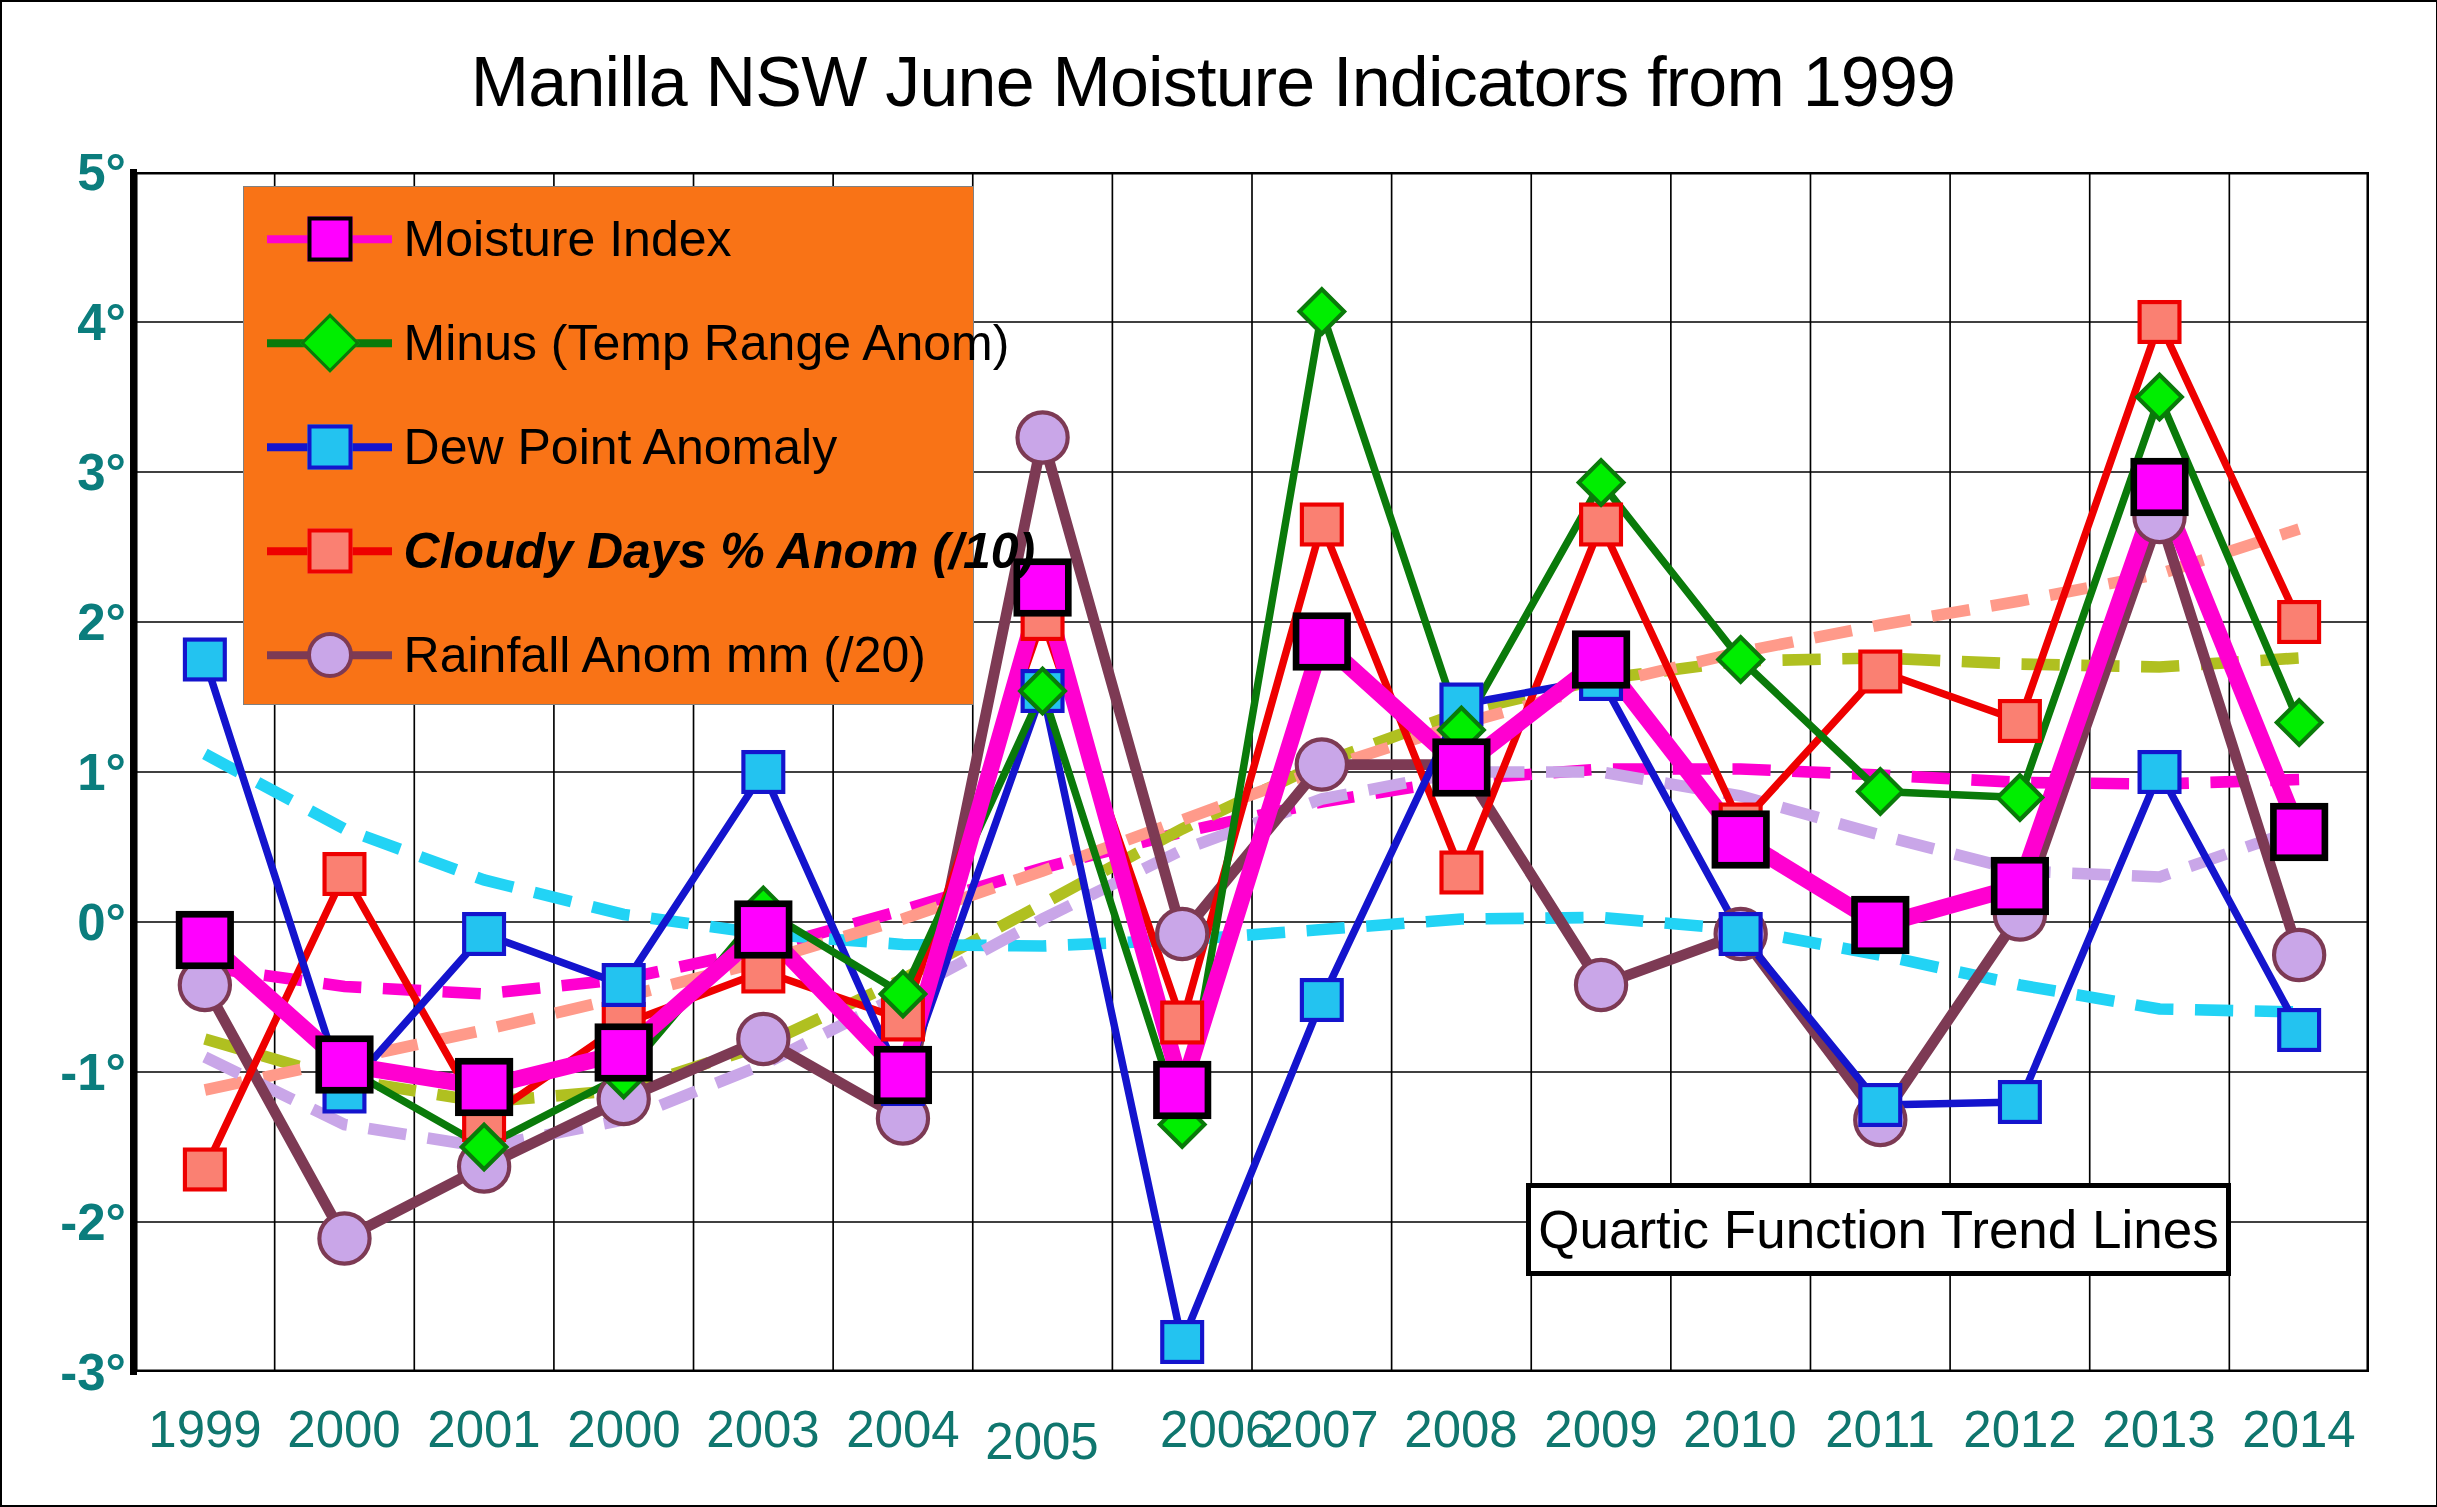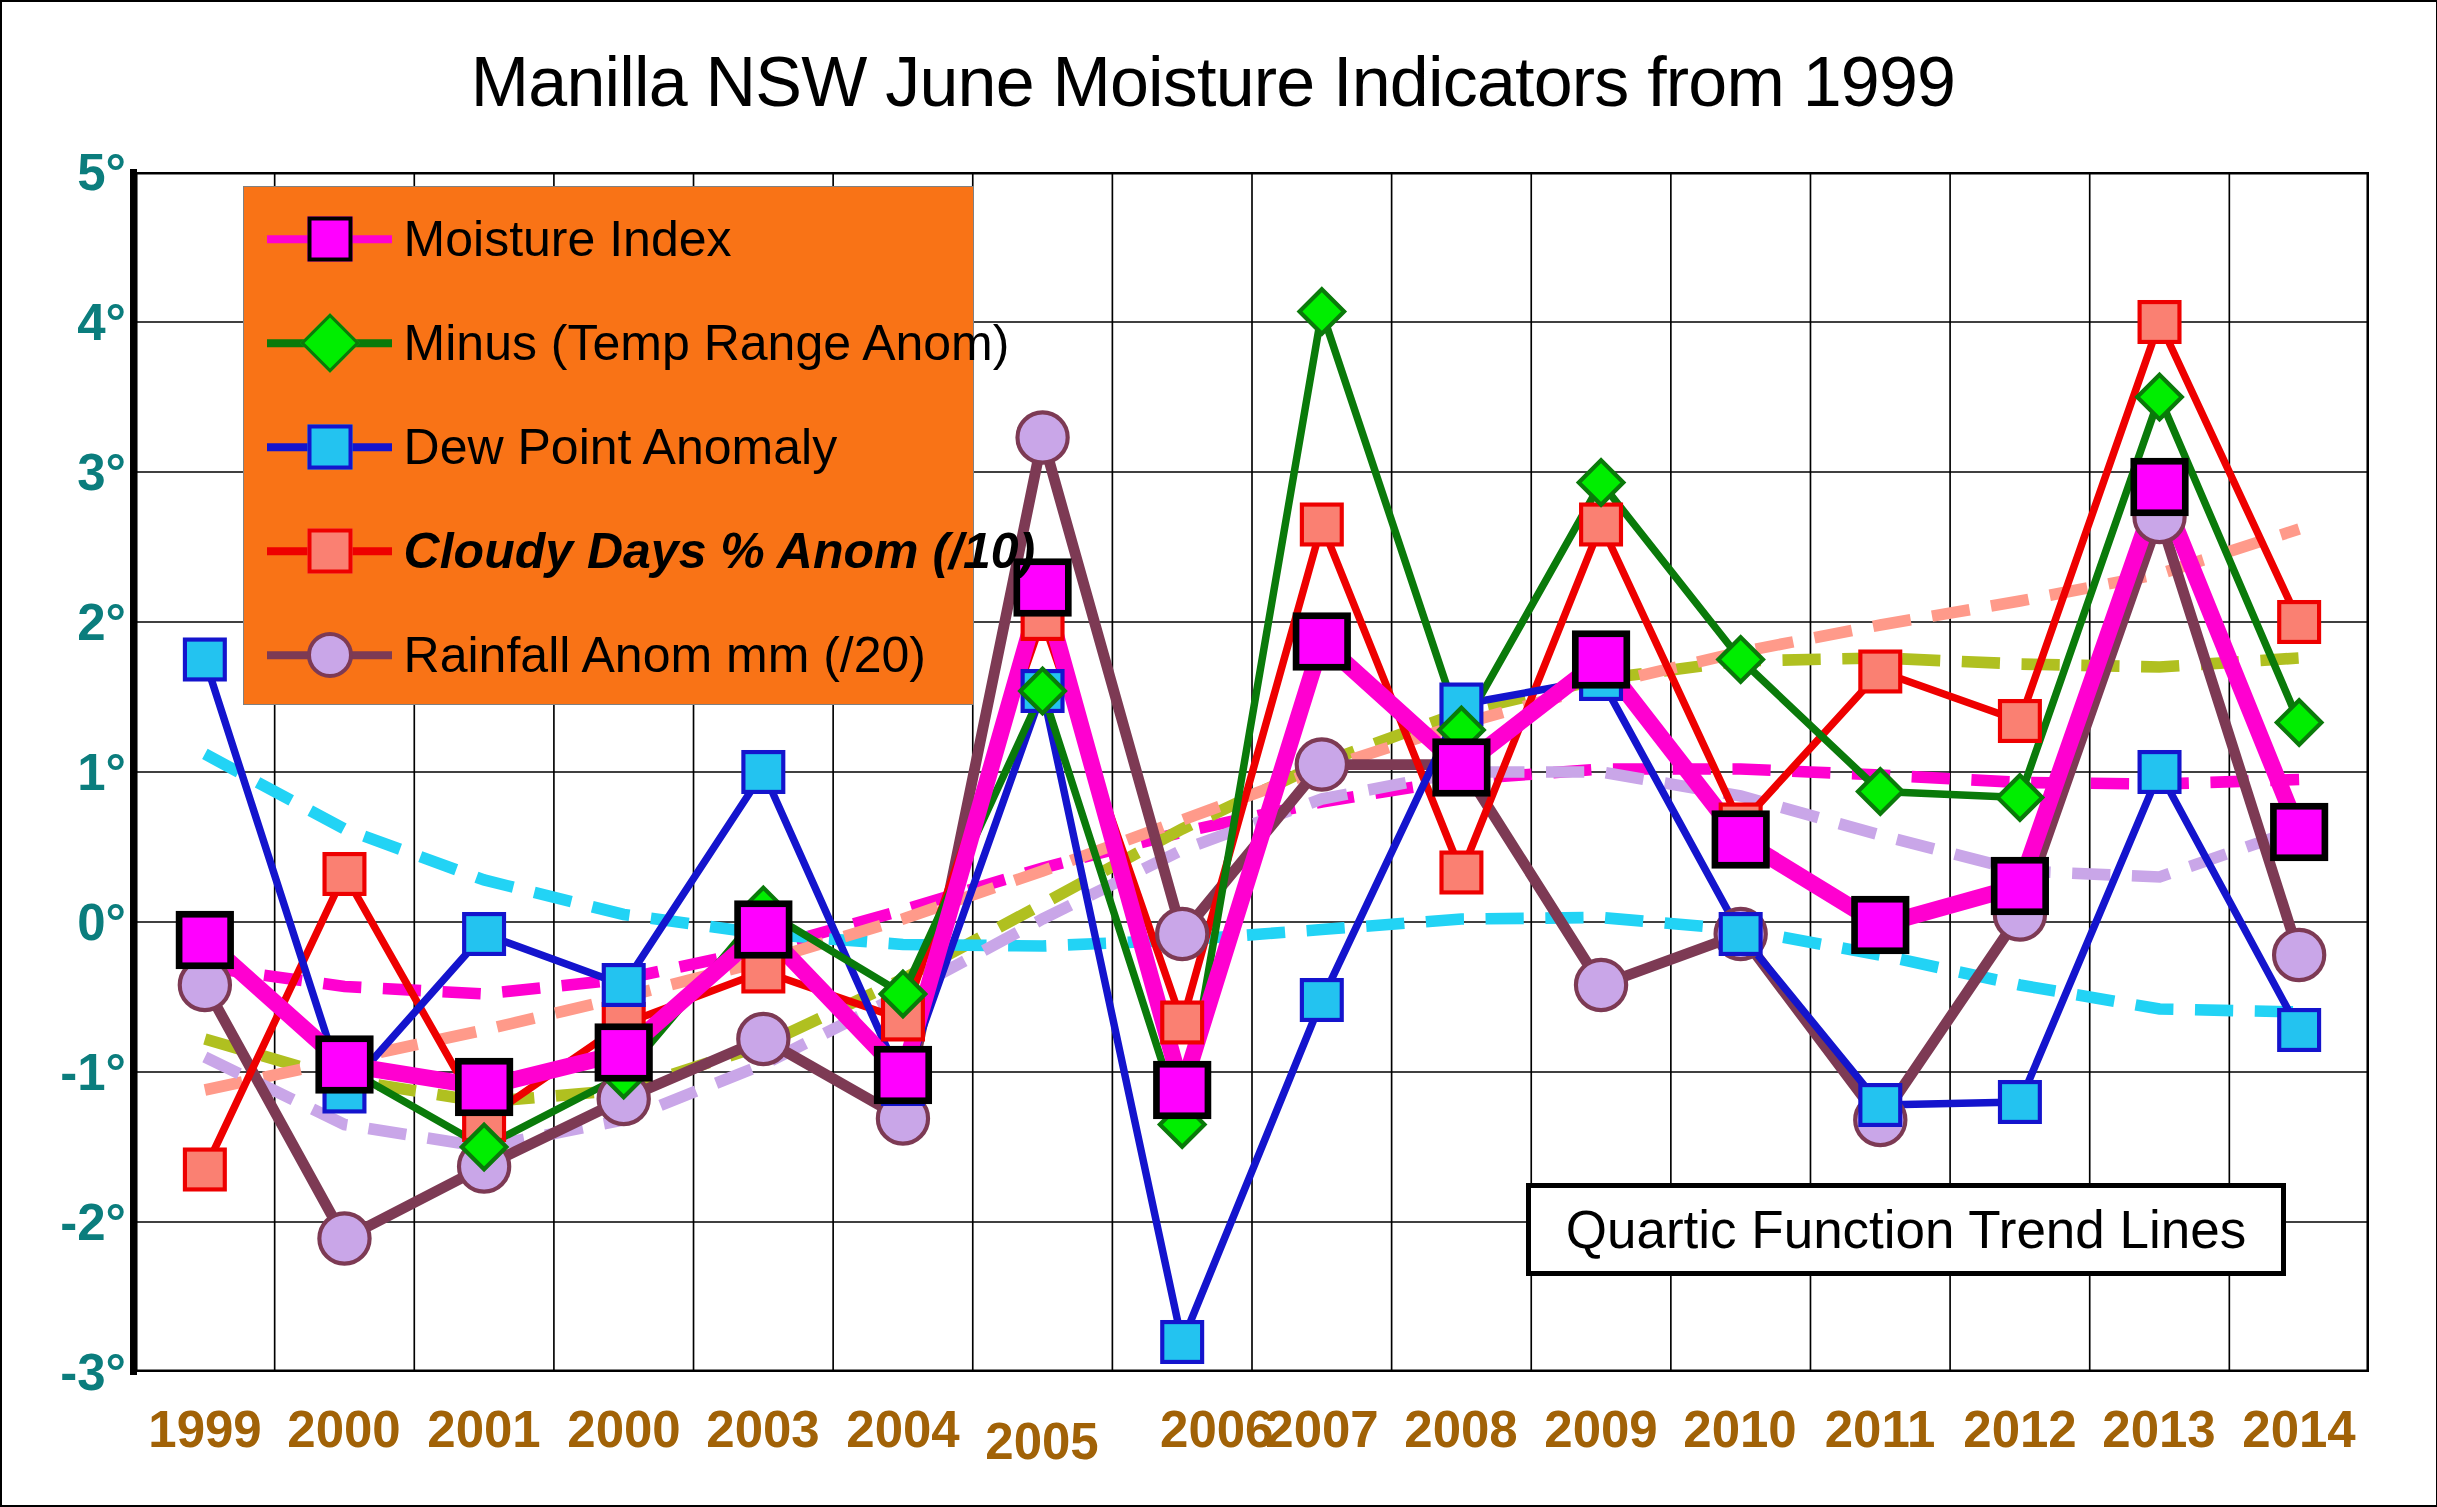--- a/index.html
+++ b/index.html
@@ -36,27 +36,26 @@
     color:#0b7d7d;
     font-size:51px;
     font-weight:bold;
     text-align:right;
     width:116px;
     transform:translateY(-50%);
     white-space:nowrap;
   }
   .xlabel{
     position:absolute;
-    color:#a16207;
+    color:#0f766e;
     font-size:51px;
     text-align:center;
     width:183px;
     transform:translateX(-50%);
     white-space:nowrap;
-    font-weight:bold;
   }
   #legend{
     position:absolute;
     left:241px; top:184px;
     width:731px; height:519px;
     background:#f97316;
     border:1.7px solid #808080;
     box-sizing:border-box;
     padding:0;
   }
@@ -79,21 +78,21 @@
   #legend .lab{
     font-size:50px;color:#000;white-space:nowrap;margin-left:11.6px;
   }
   #legend .lab.ital{font-style:italic;font-weight:bold;}
   .sq{width:45px;height:45px;border:4.2px solid #000;box-sizing:border-box;}
   .dia{width:42px;height:42px;border:3.3px solid #0a7a0a;box-sizing:border-box;transform:translate(-50%,-50%) rotate(45deg)!important;}
   .cir{width:46px;height:46px;border-radius:50%;border:4.2px solid #7d3a54;box-sizing:border-box;}
   #annot{
     position:absolute;
     left:1524px;top:1181px;
-    width:760px;height:93px;
+    width:705px;height:93px;
     background:#fff;
     border:5px solid #000;
     box-sizing:border-box;
     display:flex;align-items:center;justify-content:center;
     font-size:53px;color:#000;white-space:nowrap;
   }
 </style>
 </head>
 <body>
 

